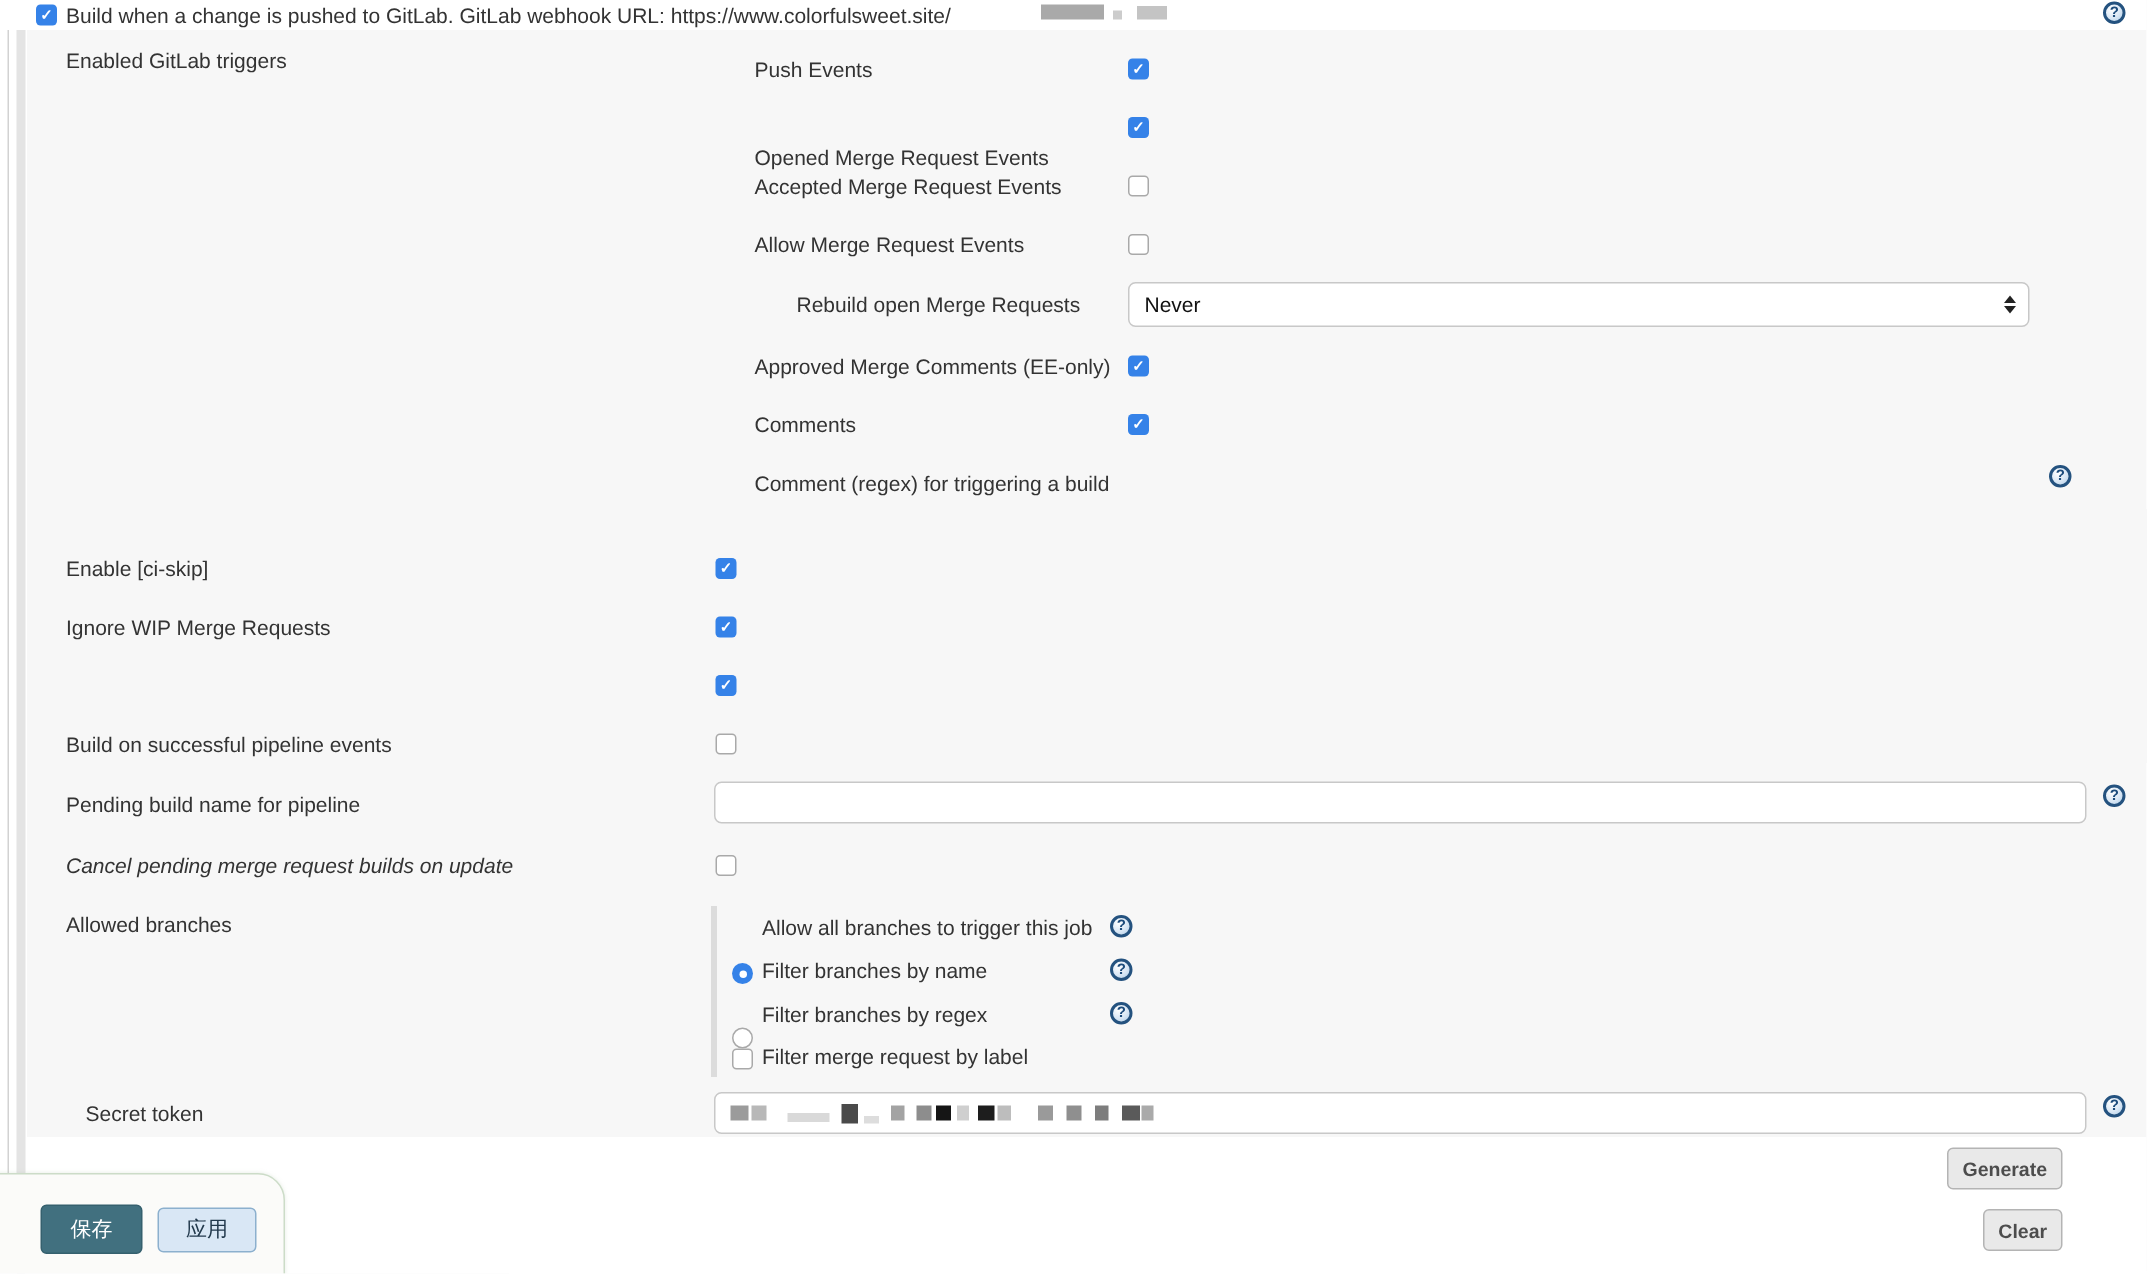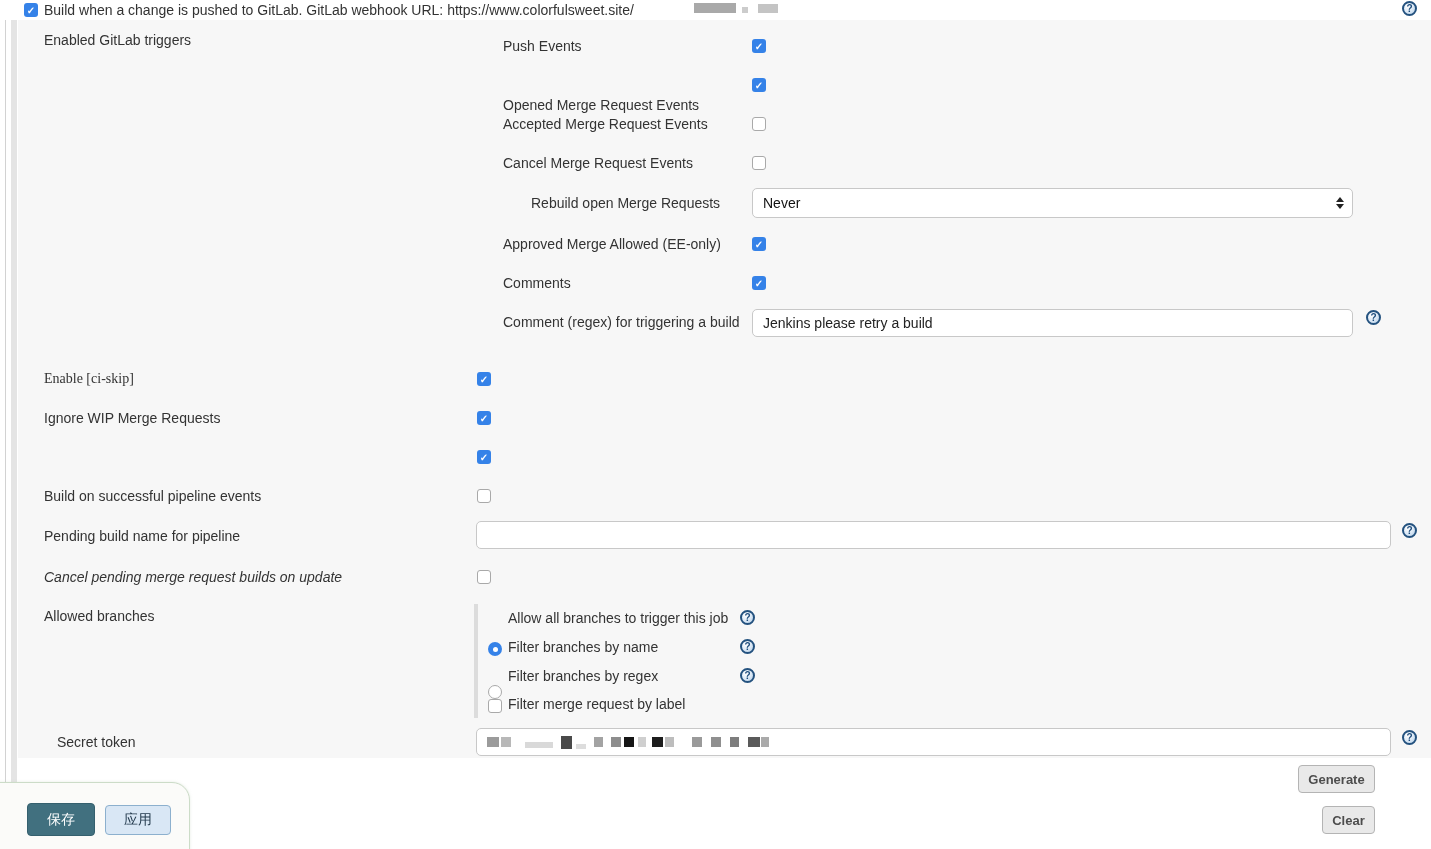--- a/index.html
+++ b/index.html
@@ -82,43 +82,42 @@
 
   <div class="abs lbl" style="left:503px;top:38px;">Push Events</div>
   <div class="abs cb on" style="left:752px;top:39px;"></div>
 
   <div class="abs lbl" style="left:503px;top:77px;margin-top:20px;">Opened Merge Request Events</div>
   <div class="abs cb on" style="left:752px;top:78px;"></div>
 
   <div class="abs lbl" style="left:503px;top:116px;">Accepted Merge Request Events</div>
   <div class="abs cb off" style="left:752px;top:117px;"></div>
 
-  <div class="abs lbl" style="left:503px;top:155px;">Cancel Merge Request Events</div>
+  <div class="abs lbl" style="left:503px;top:155px;">Allow Merge Request Events</div>
   <div class="abs cb off" style="left:752px;top:156px;"></div>
 
   <div class="abs lbl" style="left:503px;top:195px;margin-left:28px;">Rebuild open Merge Requests</div>
   <div class="abs selectbox" style="left:752px;top:188px;width:601px;height:30px;text-align:center;">
     <span>Never</span>
     <span class="spin">
         <i class="up"></i>
         <i class="dn"></i>
       </span>
   </div>
 
-  <div class="abs lbl" style="left:503px;top:236px;">Approved Merge Allowed (EE-only)</div>
+  <div class="abs lbl" style="left:503px;top:236px;">Approved Merge Comments (EE-only)</div>
   <div class="abs cb on" style="left:752px;top:237px;"></div>
 
   <div class="abs lbl" style="left:503px;top:275px;">Comments</div>
   <div class="abs cb on" style="left:752px;top:276px;"></div>
 
   <div class="abs lbl" style="left:503px;top:314px;">Comment (regex) for triggering a build</div>
-  <input class="abs tinput" style="left: 752px; top: 309px; width: 601px; height: 28px;" value="Jenkins please retry a build">
   <div class="abs help" style="left:1366px;top:310px;"></div>
 
-  <div class="abs lbl" style="left:44px;top:371px;font-family:Liberation Serif, serif;">Enable [ci-skip]</div>
+  <div class="abs lbl" style="left:44px;top:371px;">Enable [ci-skip]</div>
   <div class="abs cb on" style="left:477px;top:372px;"></div>
 
   <div class="abs lbl" style="left:44px;top:410px;">Ignore WIP Merge Requests</div>
   <div class="abs cb on" style="left:477px;top:411px;"></div>
 
   <div class="abs cb on" style="left:477px;top:450px;"></div>
 
   <div class="abs lbl" style="left:44px;top:488px;">Build on successful pipeline events</div>
   <div class="abs cb off" style="left:477px;top:489px;"></div>
 

